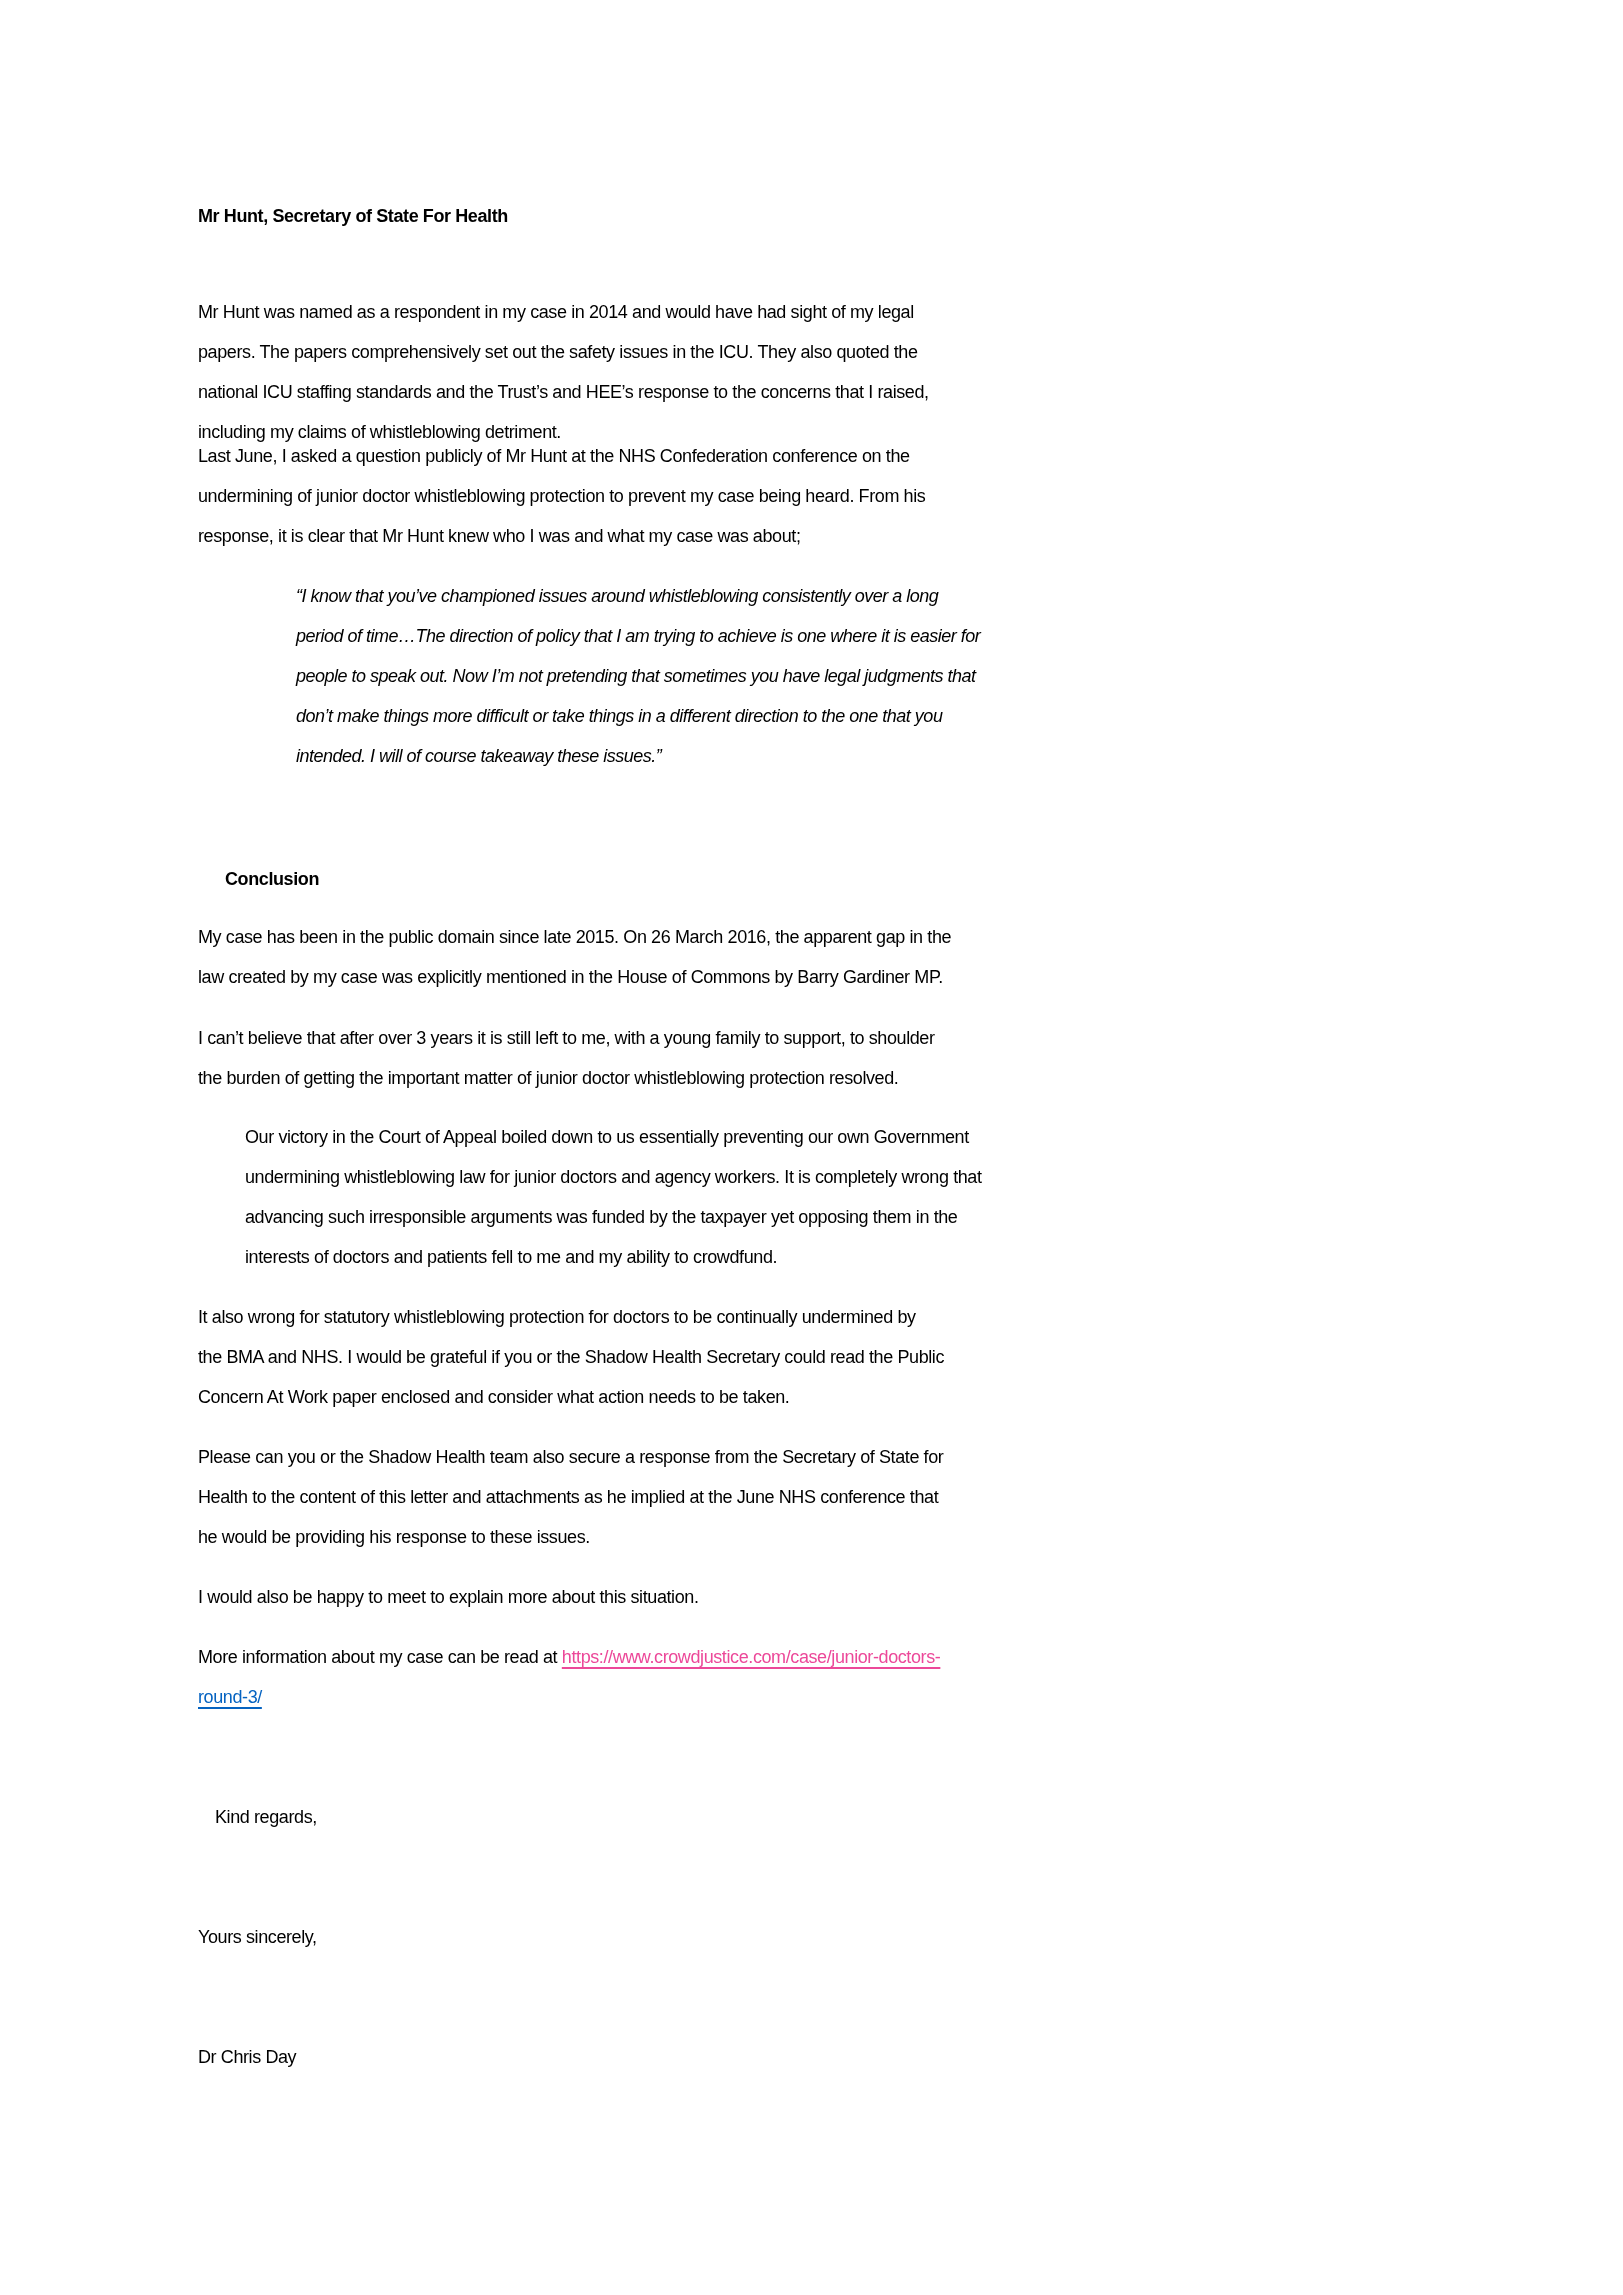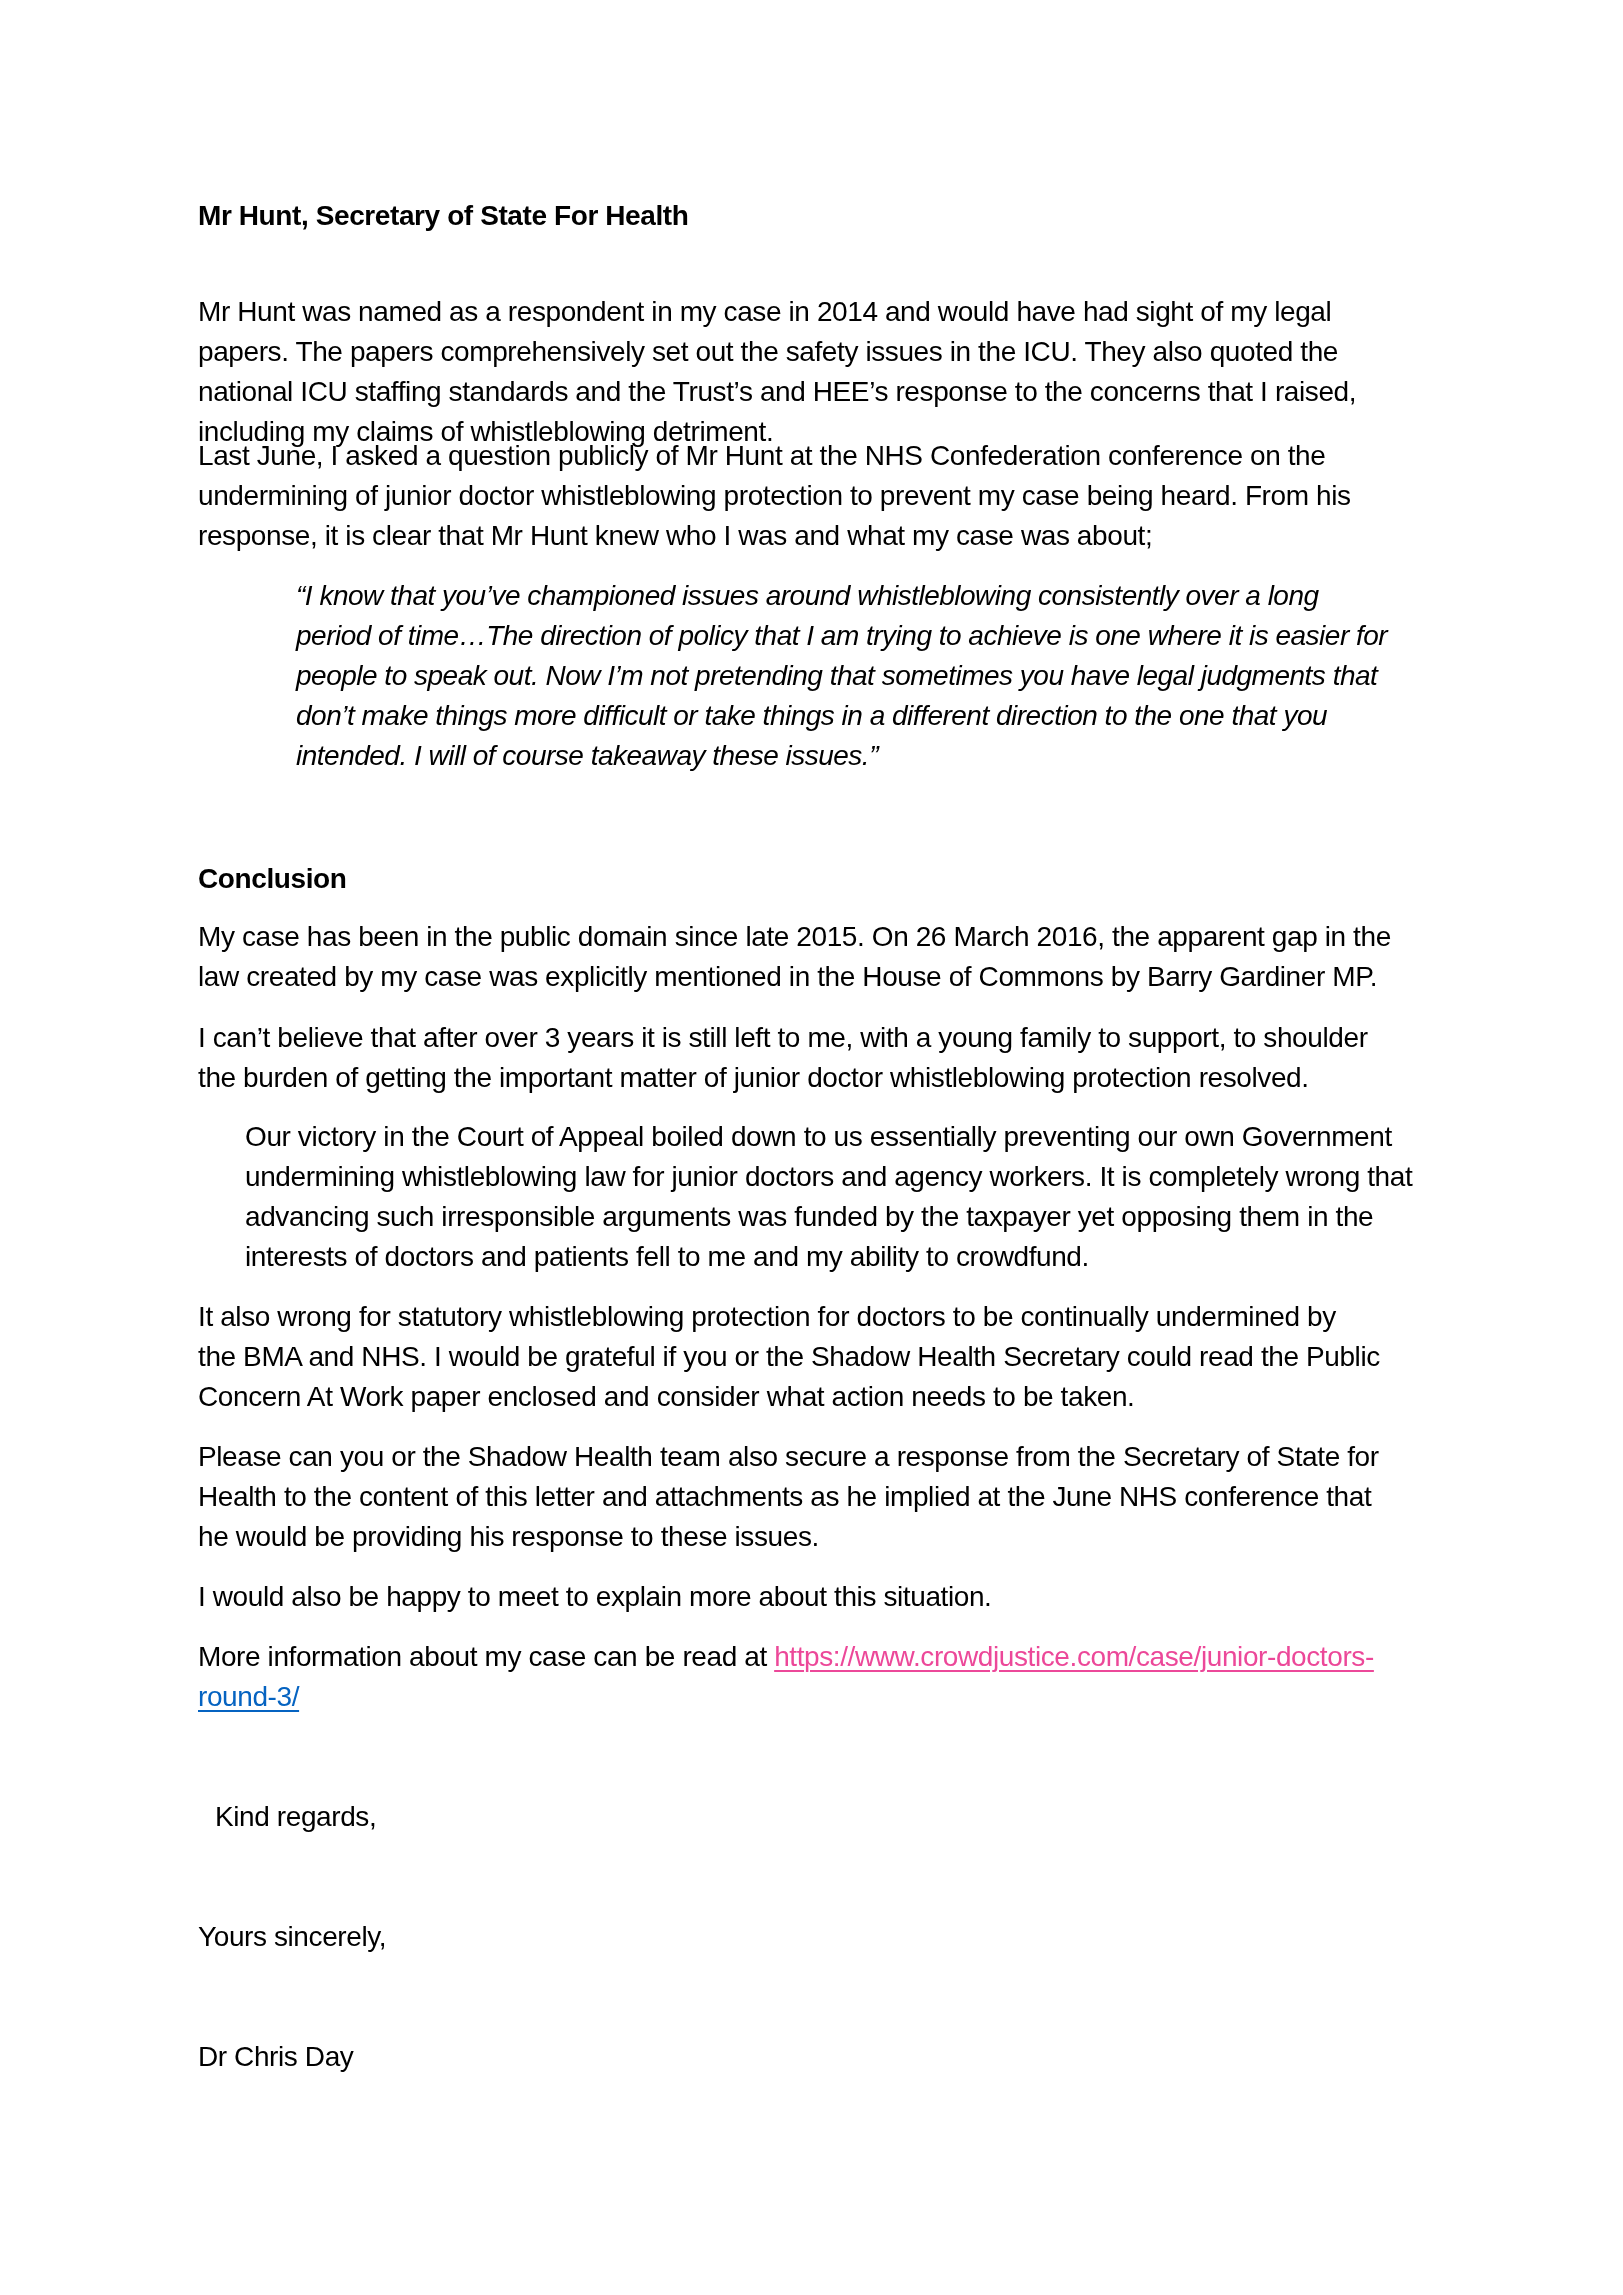--- a/index.html
+++ b/index.html
@@ -1,21 +1,21 @@
 <!DOCTYPE html>
 <html style="font-size:10.5px"><head>
 <meta charset="utf-8">
 <style>
   html, body { margin: 0; padding: 0; background: #ffffff; }
   body { width: 1623px; height: 2295px; position: relative; overflow: hidden; }
   .page {
     position: absolute; left: 0; top: 0; width: 1623px; height: 2295px; background: #fff;
     font-family: "Liberation Sans", sans-serif; color: #000;
   }
-  .block { position: absolute; left: 198px; width: 1243px; font-size: 28px; line-height: 40px; letter-spacing: -0.4px; white-space: nowrap; }
+  .block { position: absolute; left: 198px; width: 1243px; font-size: 18px; line-height: 40px; letter-spacing: -0.4px; white-space: nowrap; }
   .line { display: block; height: 40px; }
   .heading { font-weight: bold; }
   .quote { left: 296px; font-style: italic; letter-spacing: -0.5px; }
   a.link { color: #0563c1; text-decoration: underline; text-decoration-thickness: 2px; text-underline-offset: 3.9px; }
 </style>
 </head>
 <body>
 
 <div class="page">
 
@@ -37,21 +37,21 @@
   </div>
 
   <div class="block quote" style="top:576px;">
     <span class="line">“I know that you’ve championed issues around whistleblowing consistently over a long</span>
     <span class="line">period of time…The direction of policy that I am trying to achieve is one where it is easier for</span>
     <span class="line">people to speak out. Now I’m not pretending that sometimes you have legal judgments that</span>
     <span class="line">don’t make things more difficult or take things in a different direction to the one that you</span>
     <span class="line">intended. I will of course takeaway these issues.”</span>
   </div>
 
-  <div class="block heading" style="top:859px;">
+  <div class="block heading" style="top:859px;margin-left:27px;">
     <span class="line">Conclusion</span>
   </div>
 
   <div class="block" style="top:917px;">
     <span class="line">My case has been in the public domain since late 2015. On 26 March 2016, the apparent gap in the</span>
     <span class="line">law created by my case was explicitly mentioned in the House of Commons by Barry Gardiner MP.</span>
   </div>
 
   <div class="block" style="top:1018px;">
     <span class="line">I can’t believe that after over 3 years it is still left to me, with a young family to support, to shoulder</span>

